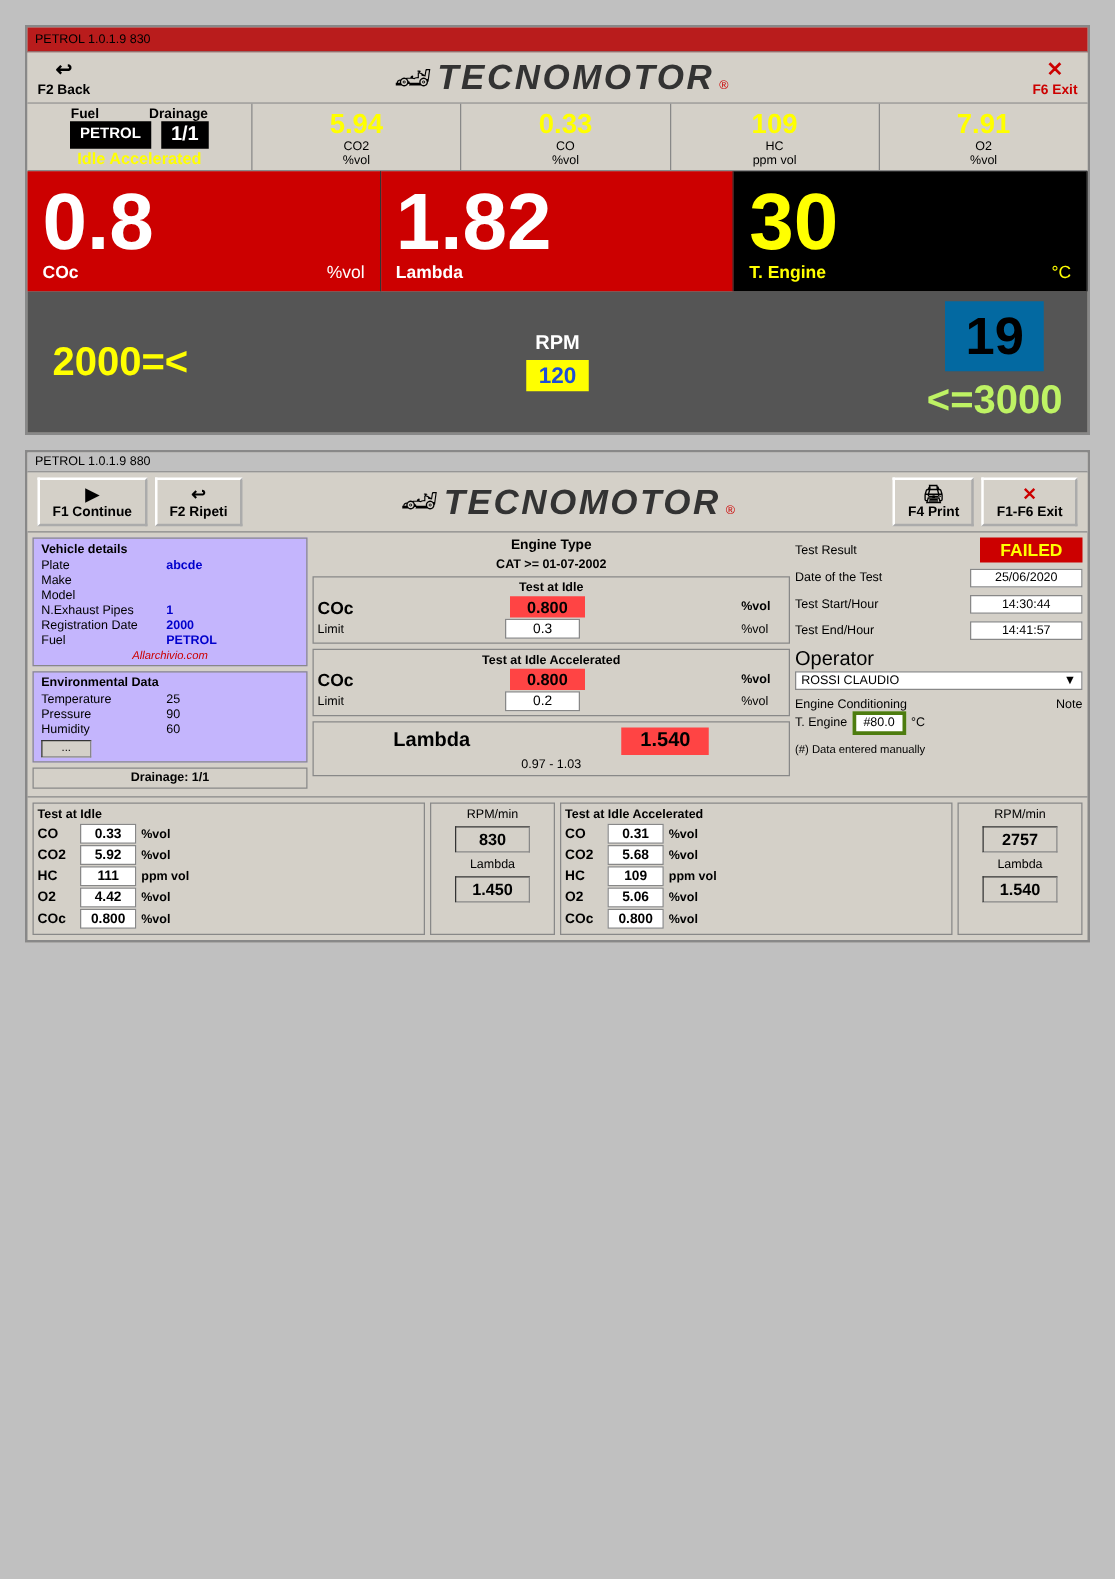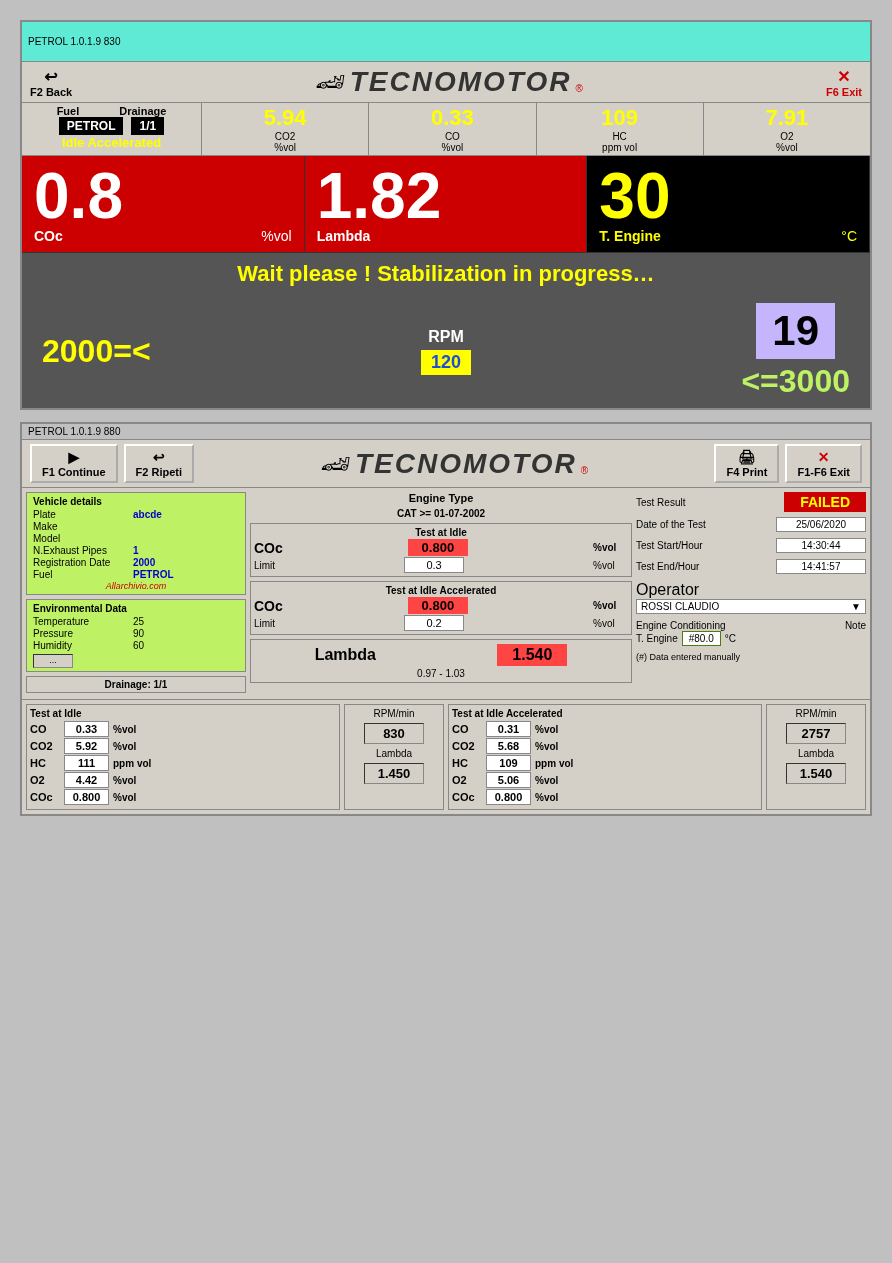--- a/index.html
+++ b/index.html
@@ -18,22 +18,22 @@
     }
 
     
     .panel-top {
       background: #d4d0c8;
       border: 2px solid #888;
       width: 852px;
     }
 
     .panel-top .title-bar {
-      background: #5eead4;
-      padding: 14px 6px;
+      background: #b91c1c;
+      padding: 4px 6px;
       font-size: 10px;
       color: #000;
       border-bottom: 1px solid #888;
     }
 
     .panel-top .header-row {
       display: flex;
       align-items: center;
       justify-content: space-between;
       padding: 4px 8px;
@@ -107,21 +107,21 @@
       color: #fff;
       padding: 2px 8px;
       font-size: 12px;
       font-weight: bold;
     }
 
     .drain-value {
       background: #000;
       color: #fff;
       padding: 2px 8px;
-      font-size: 12px;
+      font-size: 16px;
       font-weight: bold;
     }
 
     .idle-accel {
       color: #ffff00;
       font-size: 13px;
       font-weight: bold;
       text-align: center;
     }
 
@@ -254,21 +254,21 @@
     }
 
     .rpm-right-col {
       display: flex;
       flex-direction: column;
       align-items: center;
       gap: 4px;
     }
 
     .rpm-counter-badge {
-      background: #c4b5fd;
+      background: #0369a1;
       color: #000;
       font-size: 42px;
       font-weight: bold;
       padding: 4px 16px;
     }
 
     .rpm-right {
       font-size: 32px;
       font-weight: bold;
       color: #bef264;
@@ -329,21 +329,21 @@
     
     .left-col {
       width: 220px;
       display: flex;
       flex-direction: column;
       gap: 4px;
     }
 
     .section-box {
       border: 1px solid #888;
-      background: #bef264;
+      background: #c4b5fd;
       padding: 3px 6px;
     }
 
     .section-title {
       font-size: 10px;
       font-weight: bold;
       color: #000;
       margin-bottom: 2px;
     }
 
@@ -531,21 +531,21 @@
     .engine-cond-row {
       display: flex;
       align-items: center;
       font-size: 10px;
       gap: 4px;
     }
 
     .engine-cond-label { font-size: 10px; color: #000; }
     .engine-cond-val {
       background: #fff;
-      border: 1px solid #4d7c0f;
+      border: 3px solid #4d7c0f;
       padding: 1px 6px;
       font-size: 10px;
     }
 
     .note-label { font-size: 10px; color: #000; }
 
     .manual-note {
       font-size: 9px;
       color: #000;
       margin-top: 2px;
@@ -724,21 +724,20 @@
       </div>
       <div class="reading-block black-bg">
         <div class="reading-value yellow">30</div>
         <div class="reading-footer">
           <span class="reading-name yellow">T. Engine</span>
           <span class="reading-unit yellow">°C</span>
         </div>
       </div>
     </div>
 
-    <div class="wait-message">Wait please ! Stabilization in progress…</div>
 
     <div class="rpm-section">
       <div class="rpm-left">2000=&lt;</div>
       <div class="rpm-center-col">
         <span class="rpm-label">RPM</span>
         <span class="rpm-badge">120</span>
       </div>
       <div class="rpm-right-col">
         <span class="rpm-counter-badge">19</span>
         <span class="rpm-right">&lt;=3000</span>

